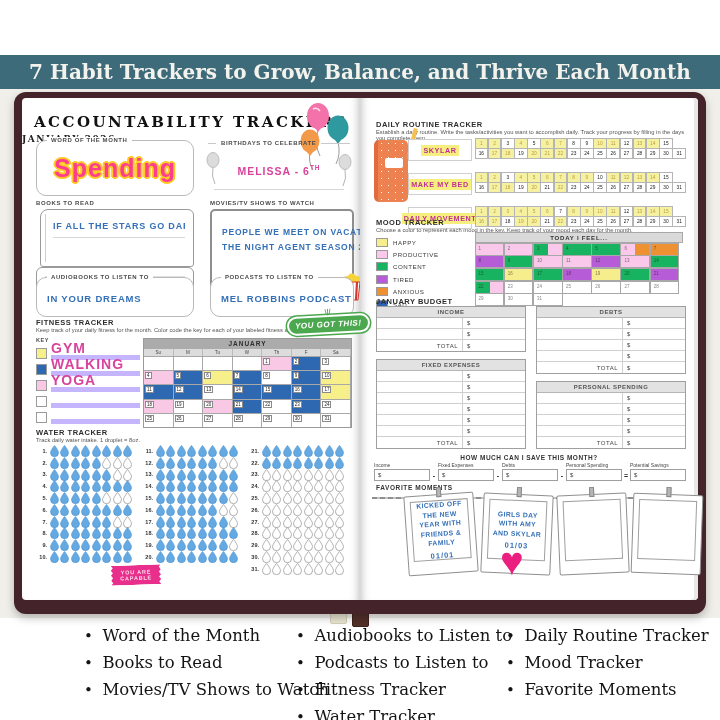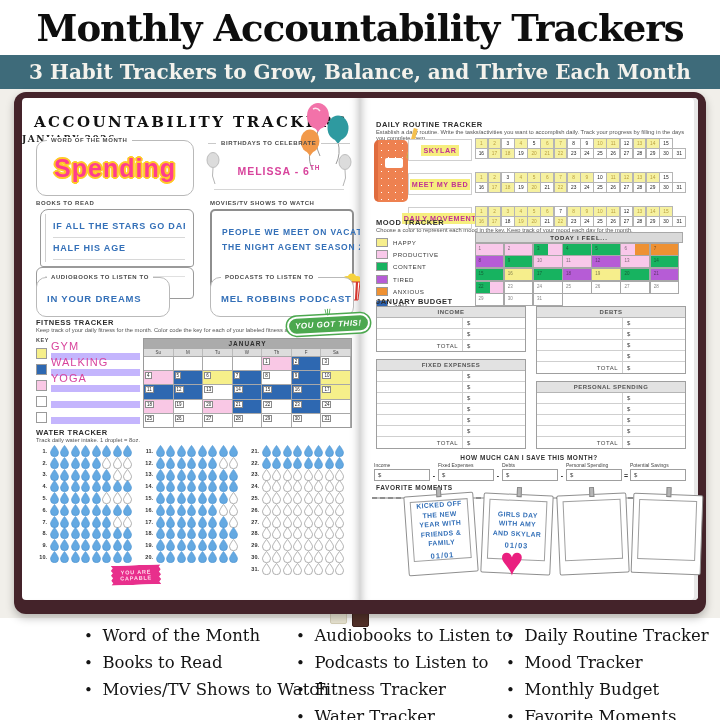--- a/index.html
+++ b/index.html
@@ -62,36 +62,36 @@
     border-radius:6px 6px 4px 10px; background:#fff; }
   .book-bottom::after { content:""; position:absolute; left:8px; right:8px; top:8px; border-top:1px solid #e0e0e0; }
   .movies-label { position:absolute; left:188px; top:102px; }
   .tv { position:absolute; left:188px; top:111px; width:144px; height:82px; border:2.5px solid #8e8e8e;
     border-radius:5px; background:#fff; padding:14px 8px 0 10px; }
   .tv::before, .tv::after { content:""; position:absolute; bottom:-9px; width:10px; height:9px; background:#9a9a9a; }
   .tv::before { left:16px; transform:skewX(18deg); }
   .tv::after  { right:16px; transform:skewX(-18deg); }
   .tv-line { font-size:8.5px; line-height:15px; white-space:nowrap; }
   .popcorn { position:absolute; right:-12px; bottom:-12px; }
-  .audio-box { left:14px; top:179px; width:134px; height:40px; }
+  .audio-box { left:14px; top:179px; width:158px; height:40px; }
   .pod-box   { left:188px; top:179px; width:144px; height:40px; }
   .box-value { position:absolute; left:10px; top:15px; font-size:9.5px; }
   .sticker { position:absolute; right:-14px; bottom:-16px; background:#4CA84F; color:#fff;
     font-size:8px; font-weight:bold; font-style:italic; letter-spacing:.5px; padding:3px 6px;
     border-radius:9px; box-shadow:0 0 0 2px #fff, 0 0 0 3.5px #4CA84F; transform:rotate(-3deg); z-index:4; }
   .sticker::before { content:"\005C \007C \002F"; position:absolute; top:-9px; left:50%; transform:translateX(-50%);
     color:#4CA84F; font-size:7px; font-style:normal; letter-spacing:0; }
 
   .fitness-h { left:14px; top:220px; } .fitness-d { left:14px; top:229px; width:300px; }
   .key-label { position:absolute; left:14px; top:239px; font-size:5.5px; }
   #fitness-key { position:absolute; left:14px; top:246px; width:104px; }
   .fk-row { display:flex; align-items:flex-end; gap:4px; height:16px; }
   .fk-swatch { width:11px; height:11px; border:1px solid #9a9a9a; margin-bottom:1px; }
-  .fk-label { flex:1; border-bottom:7px solid #c4b5fd; color:#D8449C; font-weight:normal;
-    font-size:11px; letter-spacing:1px; line-height:13px; }
+  .fk-label { flex:1; border-bottom:5px solid #c4b5fd; color:#D8449C; font-weight:bold;
+    font-size:14px; letter-spacing:1px; line-height:13px; }
 
   #calendar { position:absolute; left:121px; top:240px; width:209px; border:1px solid #9a9a9a; }
   .cal-title { height:10px; background:#ABABAB; text-align:center; font-size:6.5px; font-weight:bold;
     letter-spacing:1px; color:#2e2e2e; line-height:10px; }
   .cal-days { display:grid; grid-template-columns:repeat(7,1fr); background:#DCDCDC; height:7px; }
   .cal-days span { font-size:4.5px; color:#444; text-align:center; line-height:7px; border-right:.5px solid #bbb; }
   .cal-grid { display:grid; grid-template-columns:repeat(7,1fr); }
   .cal-cell { position:relative; height:14.2px; border-right:.5px solid #a8a8a8; border-top:.5px solid #a8a8a8; background:#fff; }
   .cal-num { position:absolute; top:1px; left:1px; font-size:4.5px; line-height:5px; padding:0 1px;
     background:#fff; border:.5px solid #8a8a8a; color:#222; }
@@ -184,22 +184,21 @@
   .footer-col li::before { content:"\2022\00a0\00a0"; font-size:15px; }
   #fcol0 { left:84px;  top:622px; }
   #fcol1 { left:296px; top:622px; }
   #fcol2 { left:506px; top:622px; }
 </style>
 </head>
 <body>
 
 <div class="canvas">
 
-  <div class="main-title">Monthly Accountability Trackers</div>
-  <div class="banner">3 Habit Trackers to Grow, Balance, and Thrive Each Month</div>
+  <div class="banner">7 Habit Trackers to Grow, Balance, and Thrive Each Month</div>
 
   <div class="stage">
     <div class="ribbon cream"></div>
     <div class="ribbon brown"></div>
 
     <div class="book">
 
       <div class="page left">
         <div class="lp-title">ACCOUNTABILITY TRACKERS</div>
         <div class="lp-month">JANUARY 2026</div>
@@ -237,21 +236,20 @@
           <div class="bday-value">
             <span>MELISSA - 6</span><span class="sup">TH</span>
           </div>
           <div class="bday-line"></div>
         </div>
 
         <span class="tag books-label">BOOKS TO READ</span>
         <div class="books">
           <div class="book-top">
             <div class="book-line hand-blue">IF ALL THE STARS GO DARK</div>
-            <div class="book-line hand-blue">HALF HIS AGE</div>
           </div>
           <div class="book-bottom"></div>
         </div>
 
         <span class="tag movies-label">MOVIES/TV SHOWS TO WATCH</span>
         <div class="tv">
           <div class="tv-line hand-blue">PEOPLE WE MEET ON VACATION</div>
           <div class="tv-line hand-blue">THE NIGHT AGENT SEASON 2</div>
           <svg class="popcorn" width="24" height="28" viewBox="0 0 24 28">
             <circle cx="7" cy="7" r="4" fill="#F6D23B"></circle>
@@ -1796,21 +1794,21 @@
                 <div class="r-cell">25</div>
                 <div class="r-cell">26</div>
                 <div class="r-cell">27</div>
                 <div class="r-cell">28</div>
                 <div class="r-cell">29</div>
                 <div class="r-cell">30</div>
                 <div class="r-cell">31</div>
               </div>
             </div>
             <div class="task-label" style="top: 75px;">
-              <span>MEET MY BED</span>
+              <span>MAKE MY BED</span>
             </div>
             <div class="r-rows" style="top: 74px;">
               <div class="r-row">
                 <div class="r-cell filled">1</div>
                 <div class="r-cell filled">2</div>
                 <div class="r-cell">3</div>
                 <div class="r-cell filled">4</div>
                 <div class="r-cell filled">5</div>
                 <div class="r-cell filled">6</div>
                 <div class="r-cell filled">7</div>
@@ -2186,17 +2184,16 @@
     </ul>
   <ul class="footer-col" id="fcol1">
       <li>Audiobooks to Listen to</li>
       <li>Podcasts to Listen to</li>
       <li>Fitness Tracker</li>
       <li>Water Tracker</li>
     </ul>
   <ul class="footer-col" id="fcol2">
       <li>Daily Routine Tracker</li>
       <li>Mood Tracker</li>
-      <li>Monthly Budget</li>
       <li>Favorite Moments</li>
     </ul>
 
 </div>
 
 </body></html>

